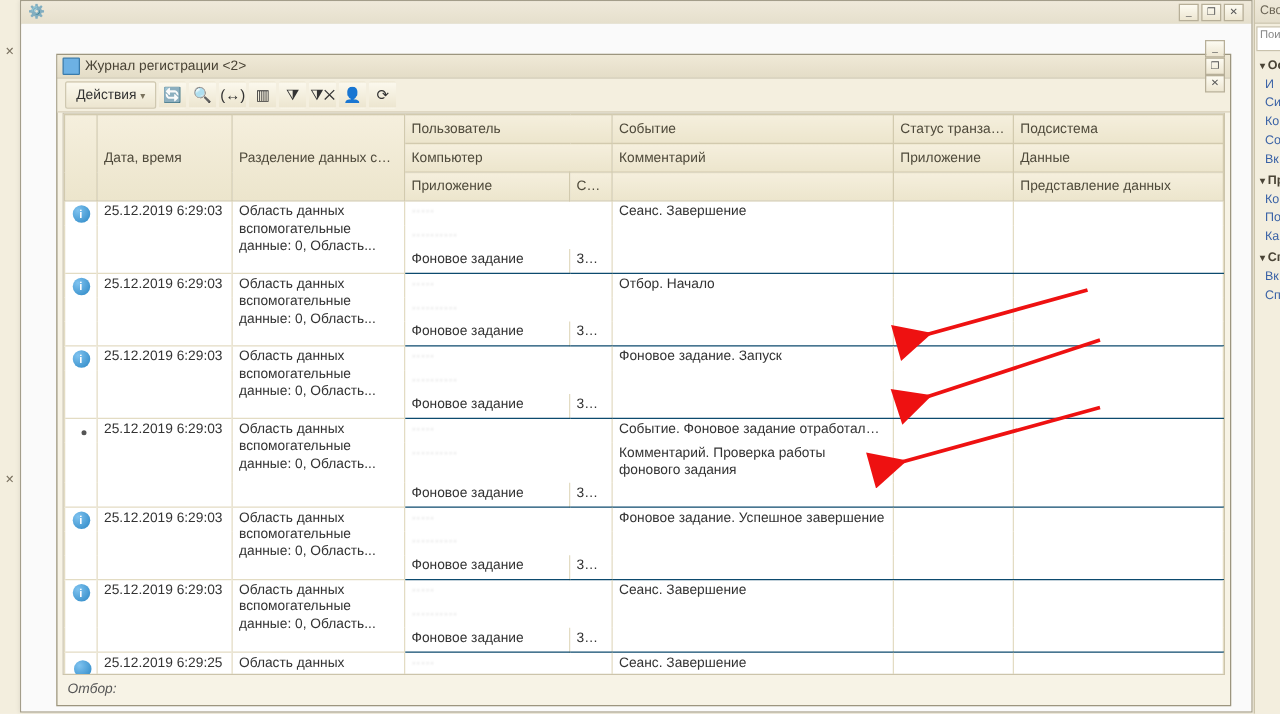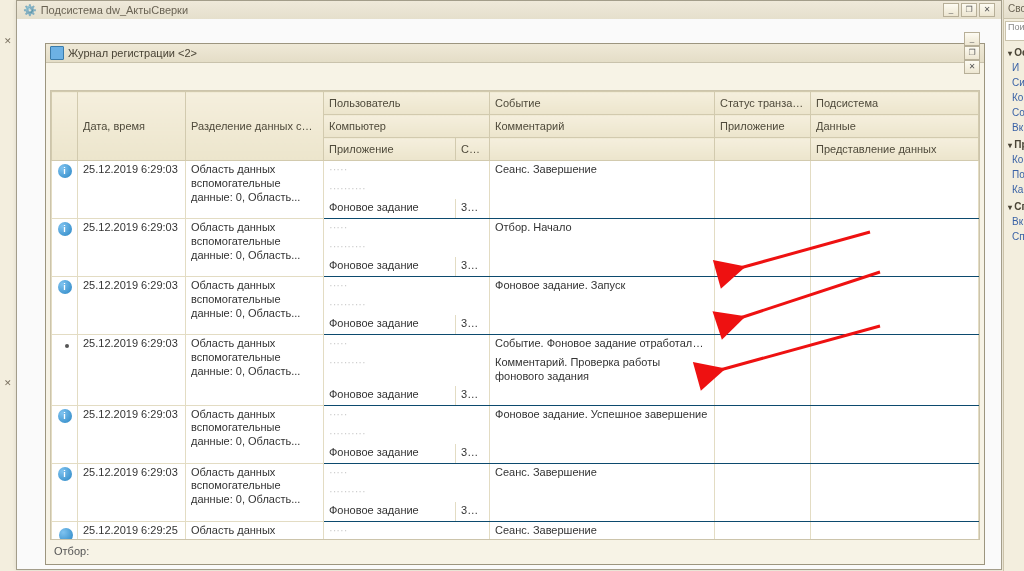--- a/index.html
+++ b/index.html
@@ -169,20 +169,21 @@
   background: linear-gradient(#6db1e4,#2a86c4);
   border-radius: 1px;
 }
 
 
 .grid-footer {
   position: absolute; left: 4px; right: 4px; bottom: 4px;
   height: 18px; line-height: 18px;
   padding: 0 4px;
   color: #555;
+  font-style: italic;
 }
 
 
 .side-panel {
   position: absolute; right: -2px; top: 0; width: 22px; height: 571px;
   background: #f3eede;
   border-left: 1px solid #cbc3aa;
   overflow: hidden;
 }
 .side-panel .hdr {
@@ -211,39 +212,53 @@
 <body>
 
 <div class="close-x-left">✕</div>
 <div class="close-x-right" style="top:36px">✕</div>
 <div class="close-x-left" style="top:378px">✕</div>
 <div class="close-x-right" style="top:378px">✕</div>
 
 <div class="outer-window">
   <div class="outer-title">
     <span>⚙️</span>
-    <span>Подсистема dw_АктыСверки</span>
     <div class="win-icons">
       <div class="win-icon">_</div>
       <div class="win-icon">❐</div>
       <div class="win-icon">✕</div>
     </div>
   </div>
   <div class="outer-body">
     <div class="journal-window">
       <div class="journal-title">
         <span class="journal-title-icon"></span>
         <span class="journal-title-text">Журнал регистрации &lt;2&gt;</span>
         <div class="win-icons">
           <div class="win-icon">_</div>
           <div class="win-icon">❐</div>
           <div class="win-icon">✕</div>
         </div>
       </div>
 
+      <div class="toolbar">
+        <div class="actions-btn">
+          <span>Действия</span>
+        </div>
+        <div id="tb-icons" style="display: flex; gap: 2px;">
+            <div class="tb-icon">🔄</div>
+            <div class="tb-icon">🔍</div>
+            <div class="tb-icon">(↔)</div>
+            <div class="tb-icon">▥</div>
+            <div class="tb-icon">⧩</div>
+            <div class="tb-icon">⧩✕</div>
+            <div class="tb-icon">👤</div>
+            <div class="tb-icon">⟳</div>
+          </div>
+      </div>
 
       <div class="grid-wrap">
         <div class="grid-body">
           <table class="grid">
             <colgroup>
               <col class="c-icon">
                 <col class="c-dt">
                 <col class="c-part">
               <col class="c-user">
                 <col class="c-sess">

